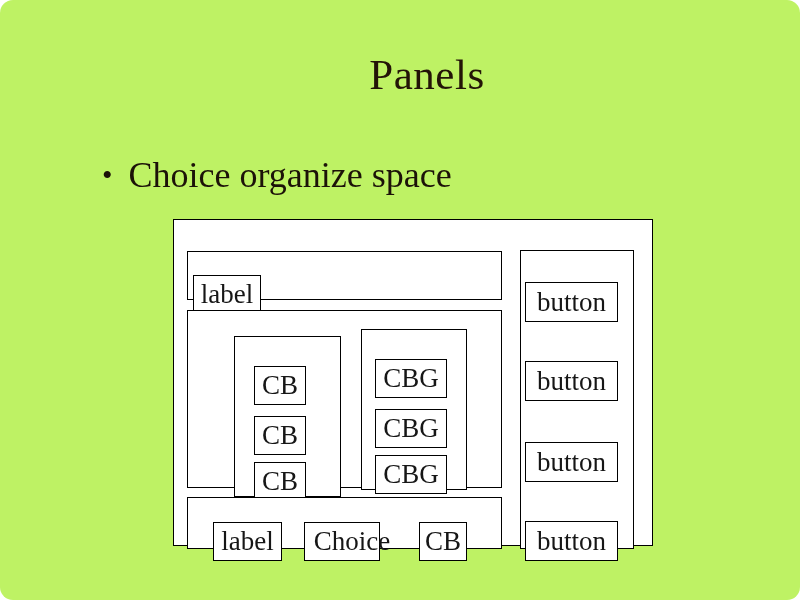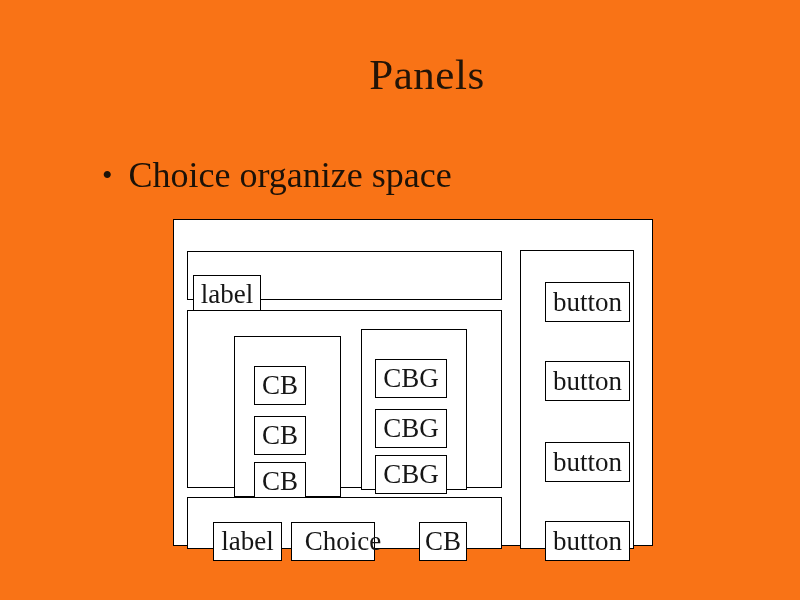--- a/index.html
+++ b/index.html
@@ -3,21 +3,21 @@
 <meta charset="utf-8">
 <style>
   html, body { margin: 0; padding: 0; }
   body {
     width: 800px; height: 600px;
     background: #ffffff;
     font-family: "Liberation Serif", "DejaVu Serif", serif;
     position: relative;
     overflow: hidden;
   }
-  .slide { position: absolute; left: 0; top: 0; width: 800px; height: 600px; background: #f97316; }
+  .slide { position: absolute; left: 0; top: 0; width: 800px; height: 600px; background: #bef264; border-radius: 13px; }
 
   .slide-title {
     position: absolute;
     top: 50px; left: 54px; right: 0;
     text-align: center;
     font-size: 43px;
     line-height: 1.15;
     color: #231407;
     letter-spacing: 0.5px;
   }
@@ -64,25 +64,25 @@
   .cb-subpanel   { left: 46px;  top: 7px;   width: 107px; height: 161px; }
   .cbg-subpanel  { left: 173px; top: 0;   width: 106px; height: 161px; }
   .cb-box        { left: 19px;  width: 52px; height: 39px; }
   .cbg-box       { left: 13px;  width: 72px; height: 39px; }
   .row-1 { top: 11px; }
   .row-2 { top: 61px; }
   .row-3 { top: 107px; }
 
   .bottom-panel  { left: 13px;  top: 259px; width: 315px; height: 52px; }
   .bottom-label  { left: 25px;  top: 6px;   width: 69px;  height: 39px; }
-  .choice-box    { left: 103px; top: 6px;   width: 84px;  height: 39px; padding-left: 20px; }
+  .choice-box    { left: 116px; top: 6px;   width: 76px;  height: 39px; padding-left: 20px; }
   .bottom-cb     { left: 231px; top: 6px;   width: 48px;  height: 39px; }
 
   .button-panel  { left: 346px; top: 12px;  width: 114px; height: 299px; }
-  .button-box    { left: 24px;  width: 85px; height: 40px; }
+  .button-box    { left: 4px;  width: 93px; height: 40px; }
   .btn-1 { top: 13px; }
   .btn-2 { top: 92px; }
   .btn-3 { top: 173px; }
   .btn-4 { top: 252px; }
 </style>
 </head>
 <body>
 
 <div class="slide">
 

